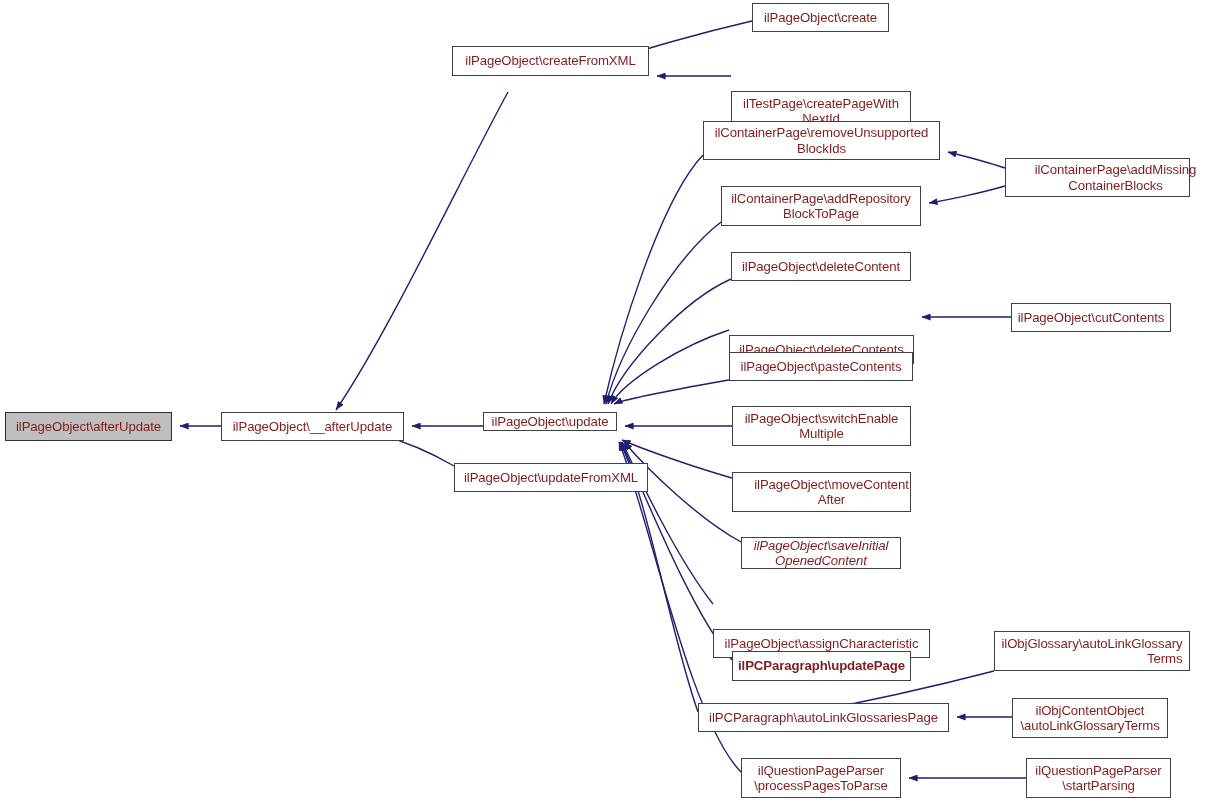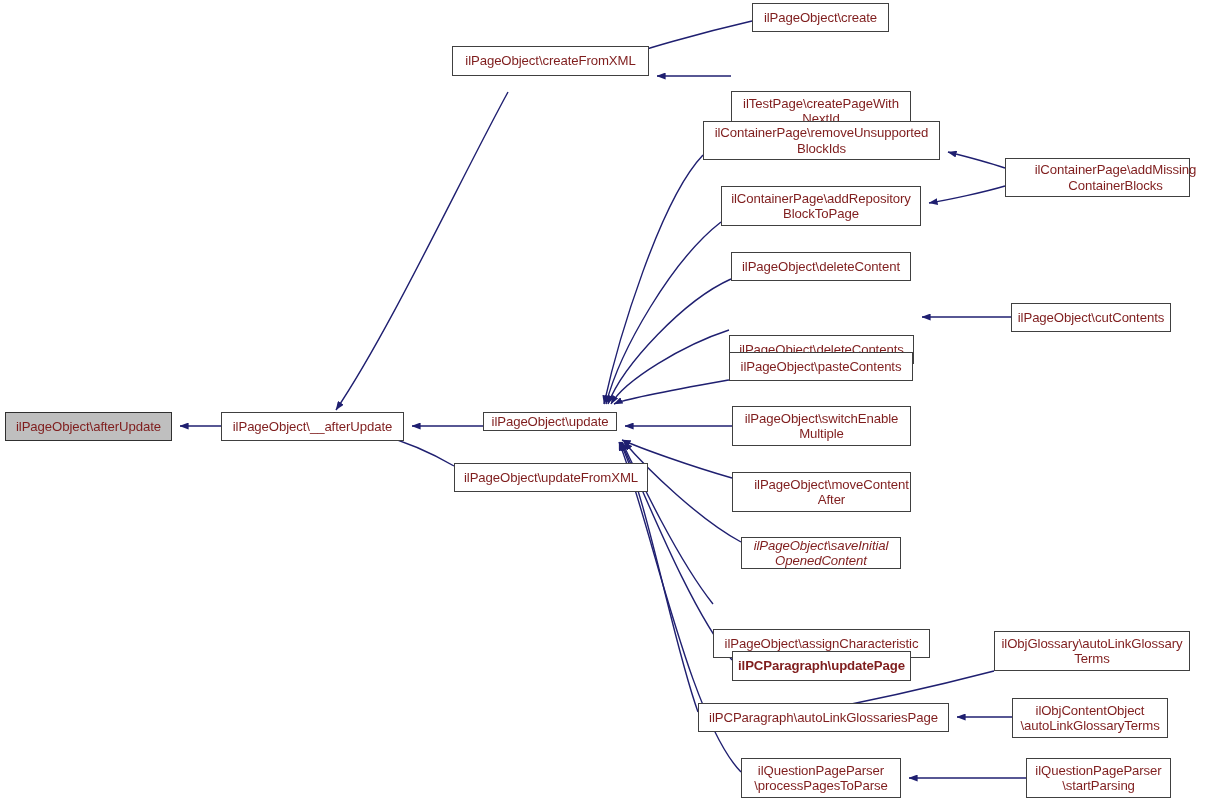--- a/index.html
+++ b/index.html
@@ -103,21 +103,21 @@
       <div class="node" style="left: 1011px; top: 303px; width: 160px; height: 29px;">ilPageObject\cutContents</div>
       <div class="node" style="left: 729px; top: 352px; width: 184px; height: 29px;">ilPageObject\pasteContents</div>
       <div class="node" style="left: 732px; top: 406px; width: 179px; height: 40px;">ilPageObject\switchEnable
 Multiple</div>
       <div class="node" style="left: 732px; top: 472px; width: 179px; height: 40px; padding-left: 20px;">ilPageObject\moveContent
 After</div>
       <div class="node" style="left: 741px; top: 537px; width: 160px; height: 32px; font-style: italic;">ilPageObject\saveInitial
 OpenedContent</div>
       <div class="node" style="left: 713px; top: 601px; width: 217px; height: 29px; margin-top: 28px;">ilPageObject\assignCharacteristic</div>
       <div class="node" style="left: 732px; top: 651px; width: 179px; height: 30px; font-weight: bold;">ilPCParagraph\updatePage</div>
-      <div class="node" style="left: 994px; top: 631px; width: 196px; height: 40px;">ilObjGlossary\autoLinkGlossary
+      <div class="node" style="left: 994px; top: 631px; width: 196px; height: 40px; text-align: right;">ilObjGlossary\autoLinkGlossary
 Terms</div>
       <div class="node" style="left: 698px; top: 703px; width: 251px; height: 29px;">ilPCParagraph\autoLinkGlossariesPage</div>
       <div class="node" style="left: 1012px; top: 698px; width: 156px; height: 40px;">ilObjContentObject
 \autoLinkGlossaryTerms</div>
       <div class="node" style="left: 741px; top: 758px; width: 160px; height: 40px;">ilQuestionPageParser
 \processPagesToParse</div>
       <div class="node" style="left: 1026px; top: 758px; width: 145px; height: 40px;">ilQuestionPageParser
 \startParsing</div>
     </div>
 

